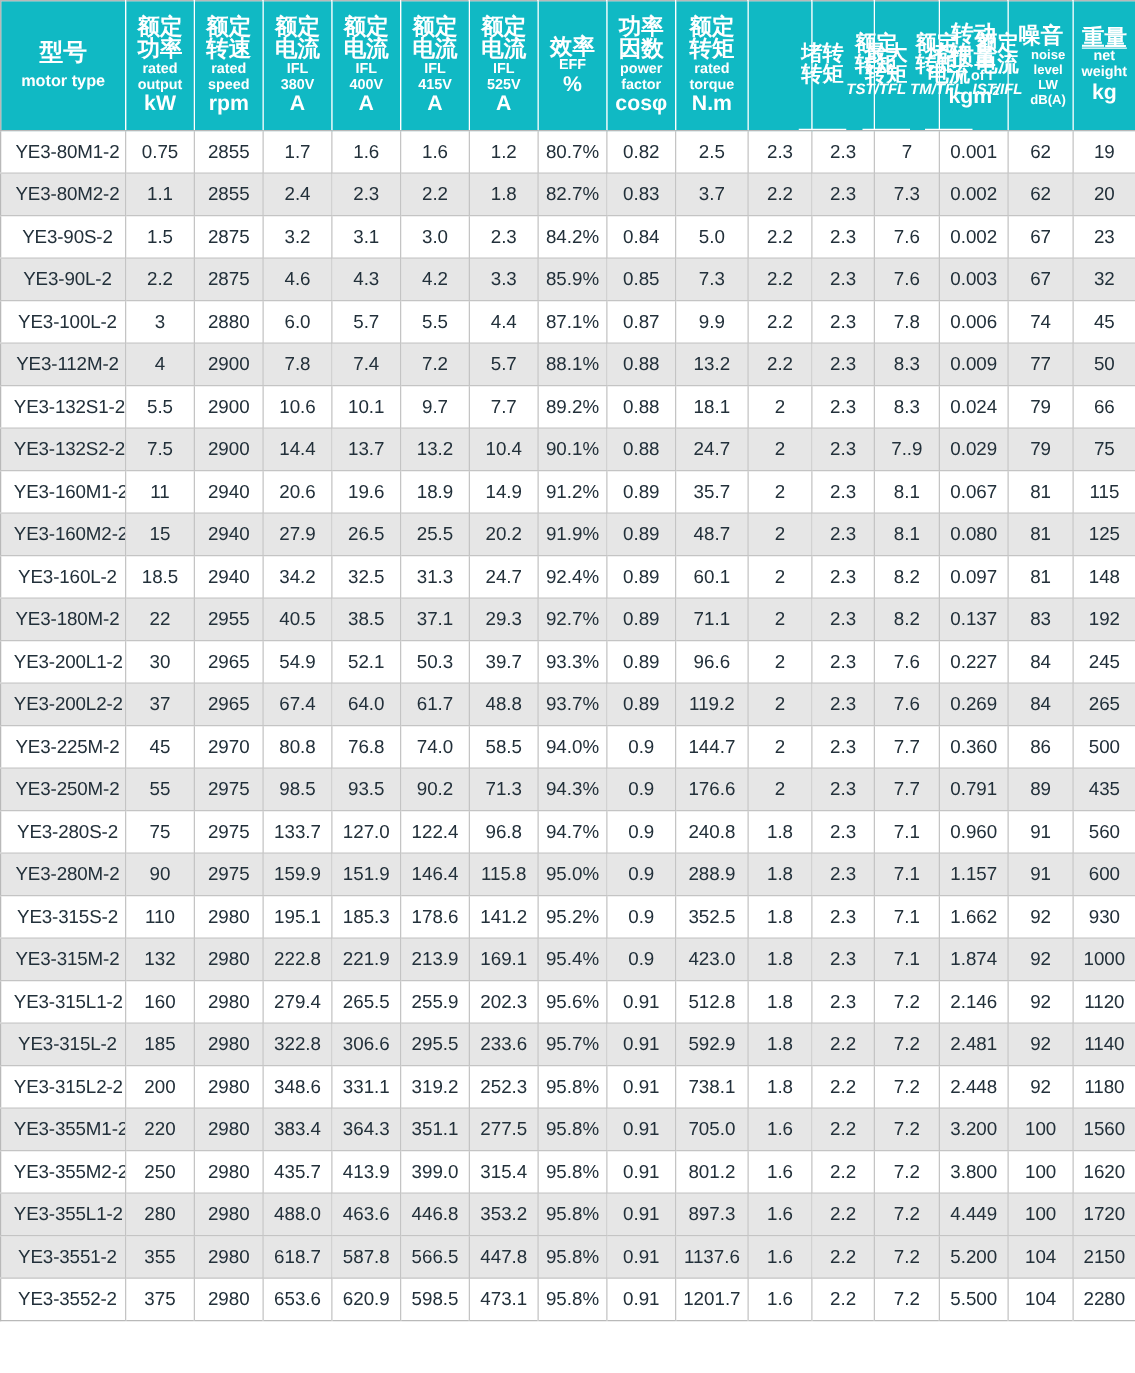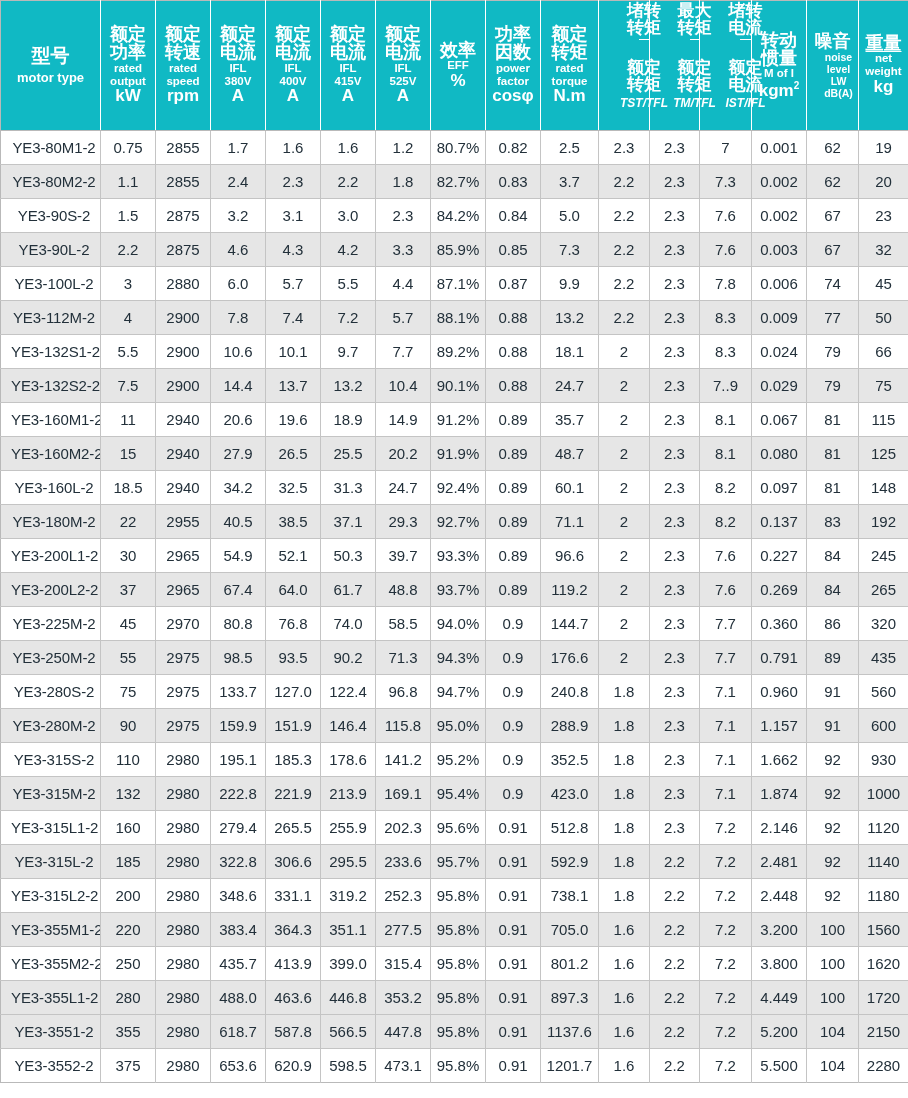--- a/index.html
+++ b/index.html
@@ -40,21 +40,21 @@
   .en{font-size:11.5px;font-weight:bold;line-height:1.12;white-space:nowrap;}
   .unit{font-size:17px;font-weight:bold;line-height:1.1;white-space:nowrap;}
   .unit sup{font-size:10px;vertical-align:super;}
   .en-small{font-size:10.5px;font-weight:bold;line-height:1.15;white-space:nowrap;margin-left:12px;}
 
   
   .hdr-model .cn{font-size:19px;margin-bottom:6px;}
   .hdr-model .en{font-size:13px;}
 
   
-  .hdr-frac{display:flex;flex-direction:column;height:129px;box-sizing:border-box;margin-left:40px;}
+  .hdr-frac{display:flex;flex-direction:row;height:103px;box-sizing:border-box;margin-left:40px;}
   .hdr-frac .num{flex:0 0 38px;display:flex;align-items:center;justify-content:center;
                  border-bottom:1px solid #ffffff;}
   .hdr-frac .den{flex:1;display:flex;flex-direction:column;align-items:center;justify-content:center;}
   .hdr-frac .cn-stack{line-height:0.98;}
   .hdr-frac .cn{font-size:17px;}
   .hdr-frac .ratio{font-size:12px;font-weight:bold;margin-top:3px;font-style:italic;}
 
   .u-line{text-decoration:underline;text-underline-offset:2px;}
 
   
@@ -531,21 +531,21 @@
           <td>74.0</td>
           <td>58.5</td>
           <td>94.0%</td>
           <td>0.9</td>
           <td>144.7</td>
           <td>2</td>
           <td>2.3</td>
           <td>7.7</td>
           <td>0.360</td>
           <td>86</td>
-          <td>320</td>
+          <td>500</td>
         </tr>
         <tr class="alt">
           <td class="model">YE3-250M-2</td>
           <td>55</td>
           <td>2975</td>
           <td>98.5</td>
           <td>93.5</td>
           <td>90.2</td>
           <td>71.3</td>
           <td>94.3%</td>

